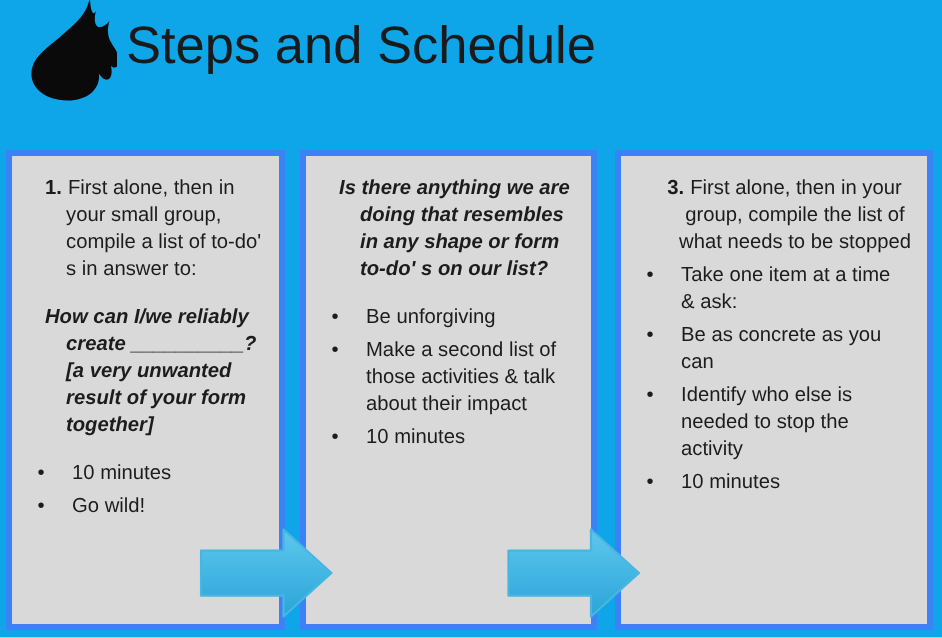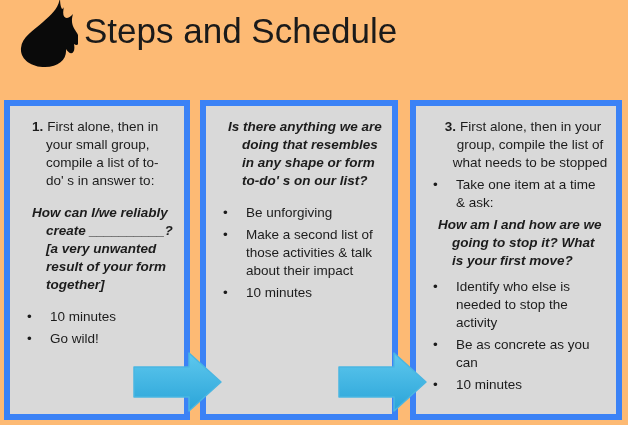--- a/index.html
+++ b/index.html
@@ -1,29 +1,29 @@
 <!DOCTYPE html>
 <html><head>
 <meta charset="utf-8">
 <style>
   html,body{margin:0;padding:0;background:#fff;}
   .slide{
-    position:relative;width:628px;height:425px;background:#fdba74;
+    position:relative;width:628px;height:425px;background:#0ea5e9;
     font-family:"Liberation Sans",sans-serif;color:#1c1c1c;overflow:hidden;
   }
   
   .logo{position:absolute;left:8px;top:-3px;width:70px;height:72px;}
   .title{
     position:absolute;left:84px;top:11px;margin:0;
     font-size:35px;font-weight:400;letter-spacing:0px;color:#1a1a1a;white-space:nowrap;
   }
   
   .box{
     position:absolute;top:100px;height:320px;box-sizing:border-box;
-    background:#d9d9d9;border:6px solid #3b82f6;
+    background:#d9d9d9;border:4px solid #3b82f6;
     padding:12px 8px 0 10px;
     font-size:13.5px;line-height:18px;
   }
   .box1{left:4px;width:186px;}
   .box2{left:200px;width:198px;}
   .box3{left:410px;width:212px;}
   .num-para{margin:0 0 14px;padding-left:26px;text-indent:-14px;}
   .num{font-weight:700;margin-right:4px;}
   .emphasis{
     margin:0 0 14px;padding-left:26px;text-indent:-14px;
@@ -74,24 +74,23 @@
       <li>Make a second list of those activities &amp; talk about their impact</li>
       <li>10 minutes</li>
     </ul>
   </section>
 
   <section class="box box3">
     <p class="num-para"><span class="num">3.</span><span>First alone, then in your group, compile the list of what needs to be stopped</span></p>
     <ul class="bullets">
       <li>Take one item at a time &amp; ask:</li>
     </ul>
-    <p class="emphasis">How am I and how are we going to stop it? What is your first move?</p>
     <ul class="bullets">
+      <li>Be as concrete as you can</li>
       <li>Identify who else is needed to stop the activity</li>
-      <li>Be as concrete as you can</li>
       <li>10 minutes</li>
     </ul>
   </section>
 
   <svg class="arrow arrow1" viewBox="0 0 90 64" aria-hidden="true">
     <defs>
       <linearGradient id="arrowGrad" x1="0" y1="0" x2="0" y2="1">
         <stop offset="0" stop-color="#5ec8ee"></stop>
         <stop offset="1" stop-color="#2aa4d8"></stop>
       </linearGradient>

